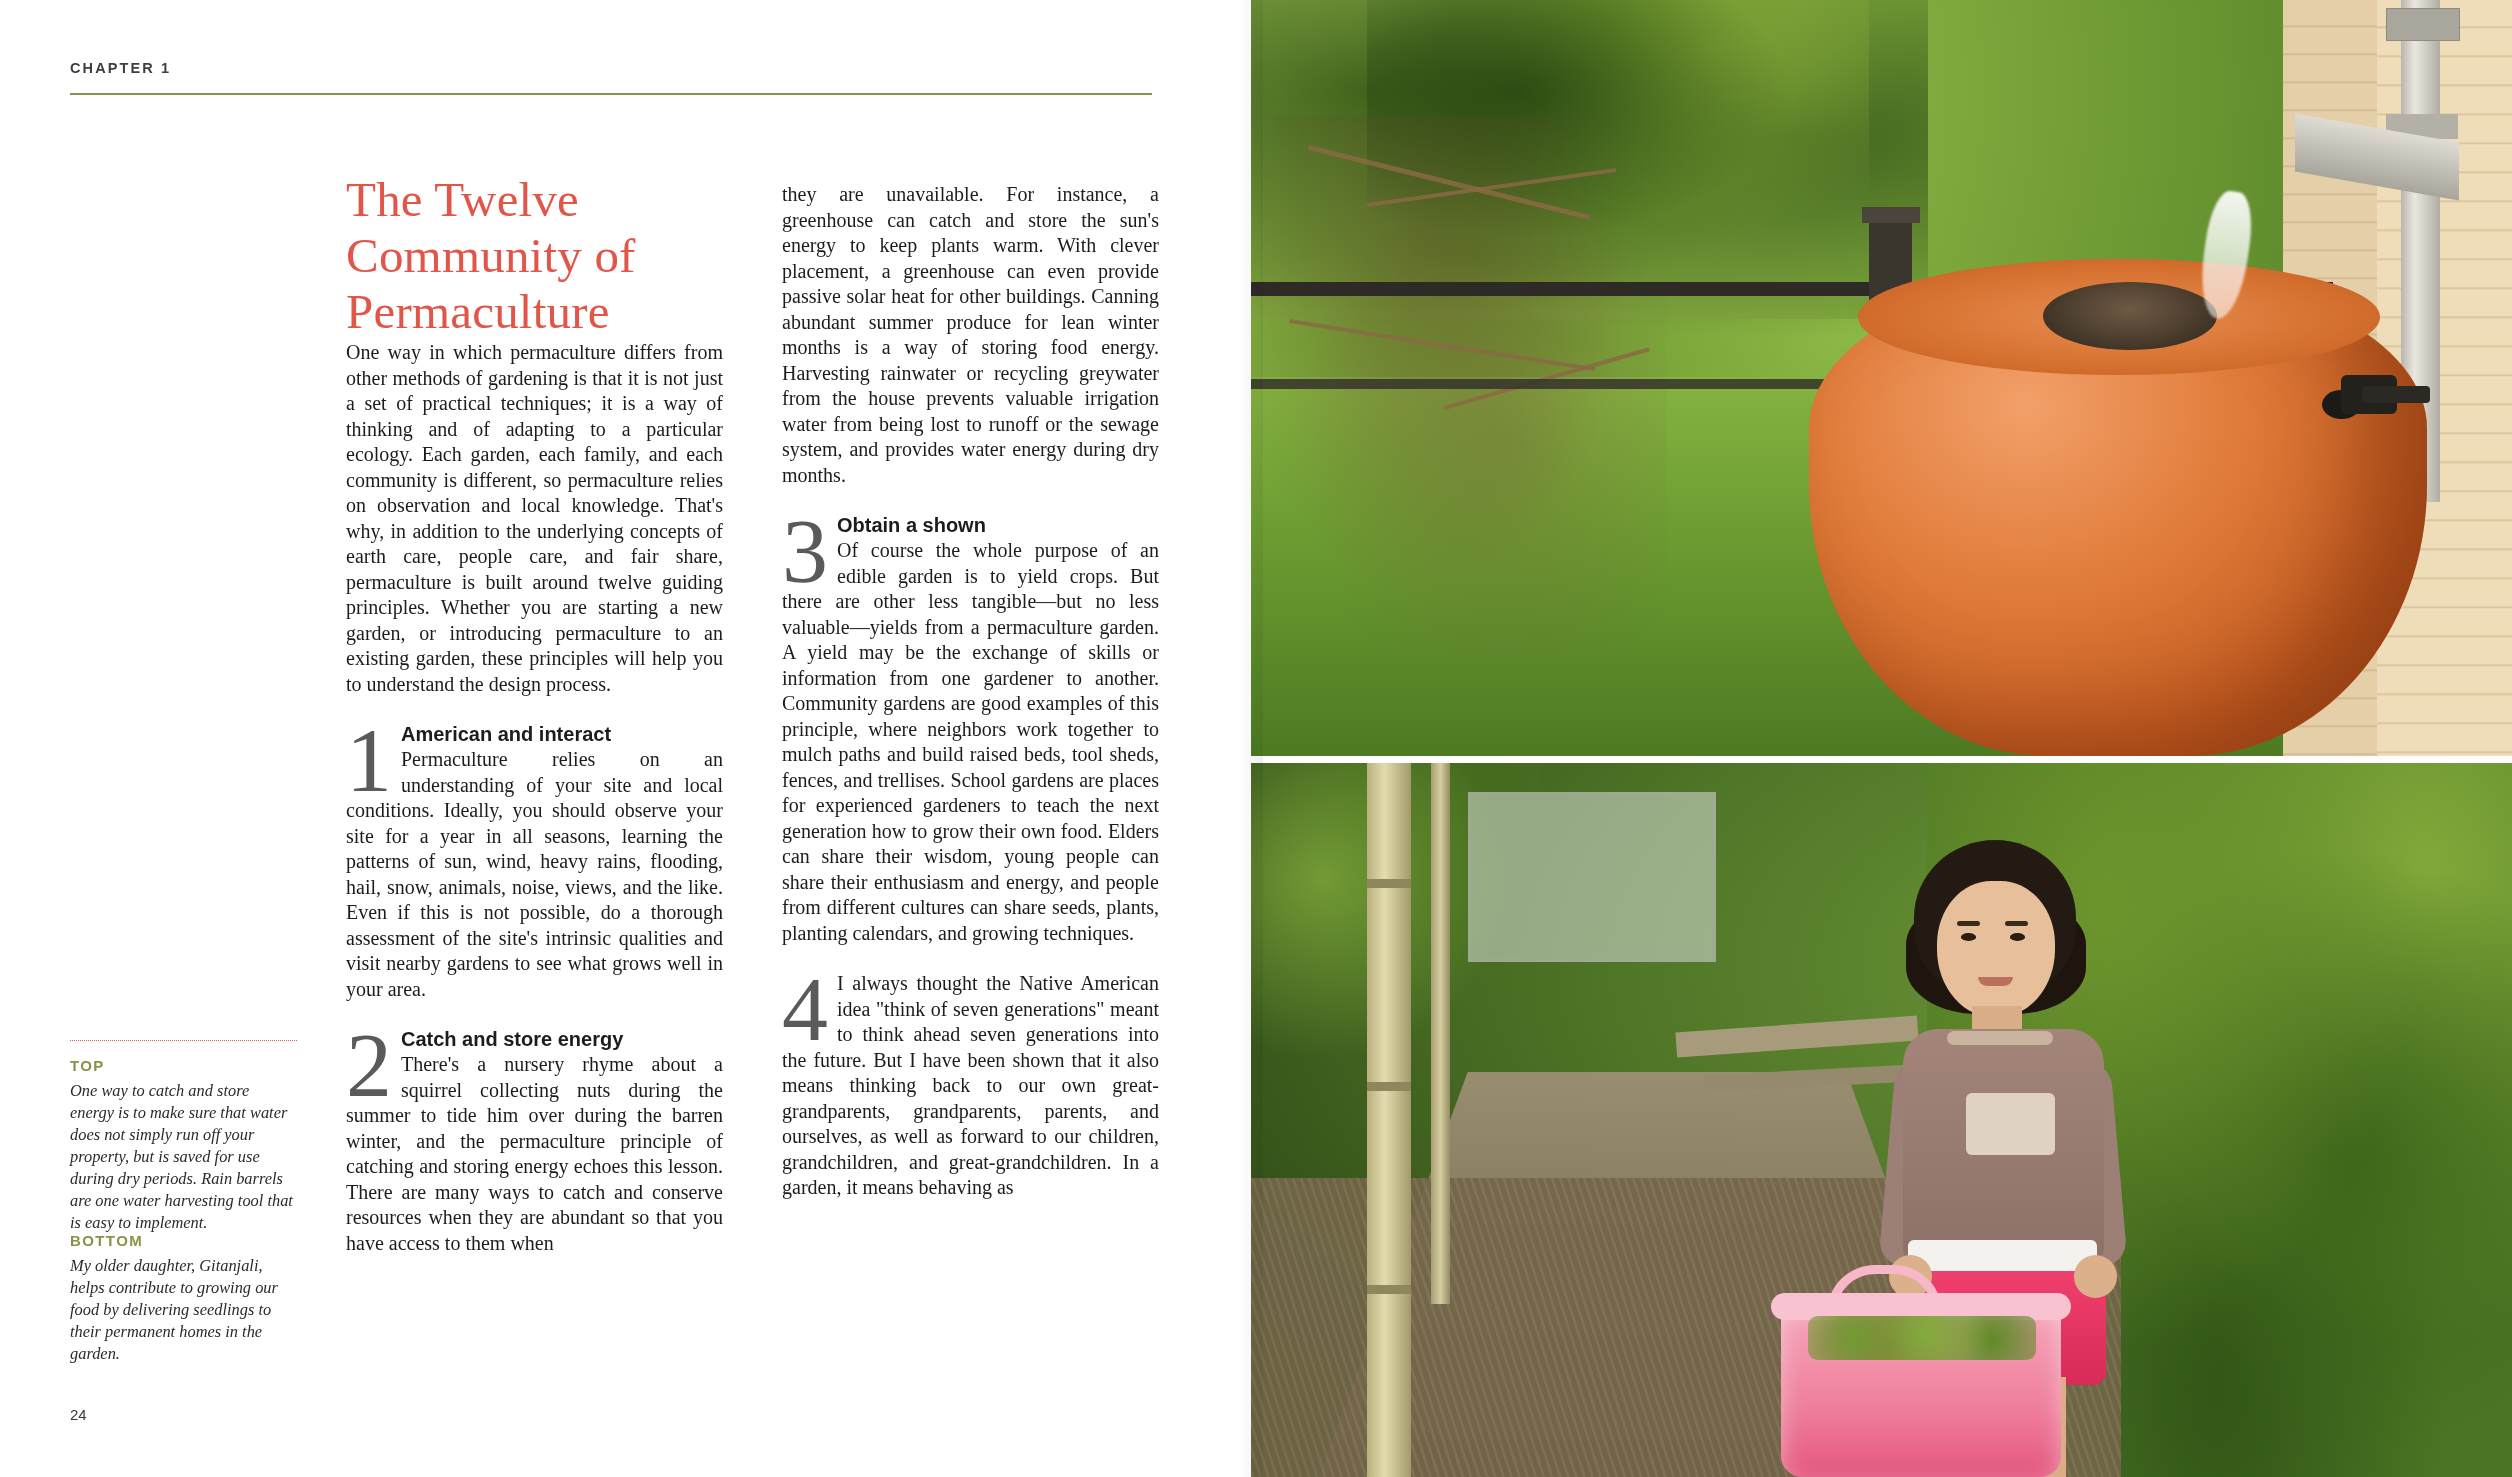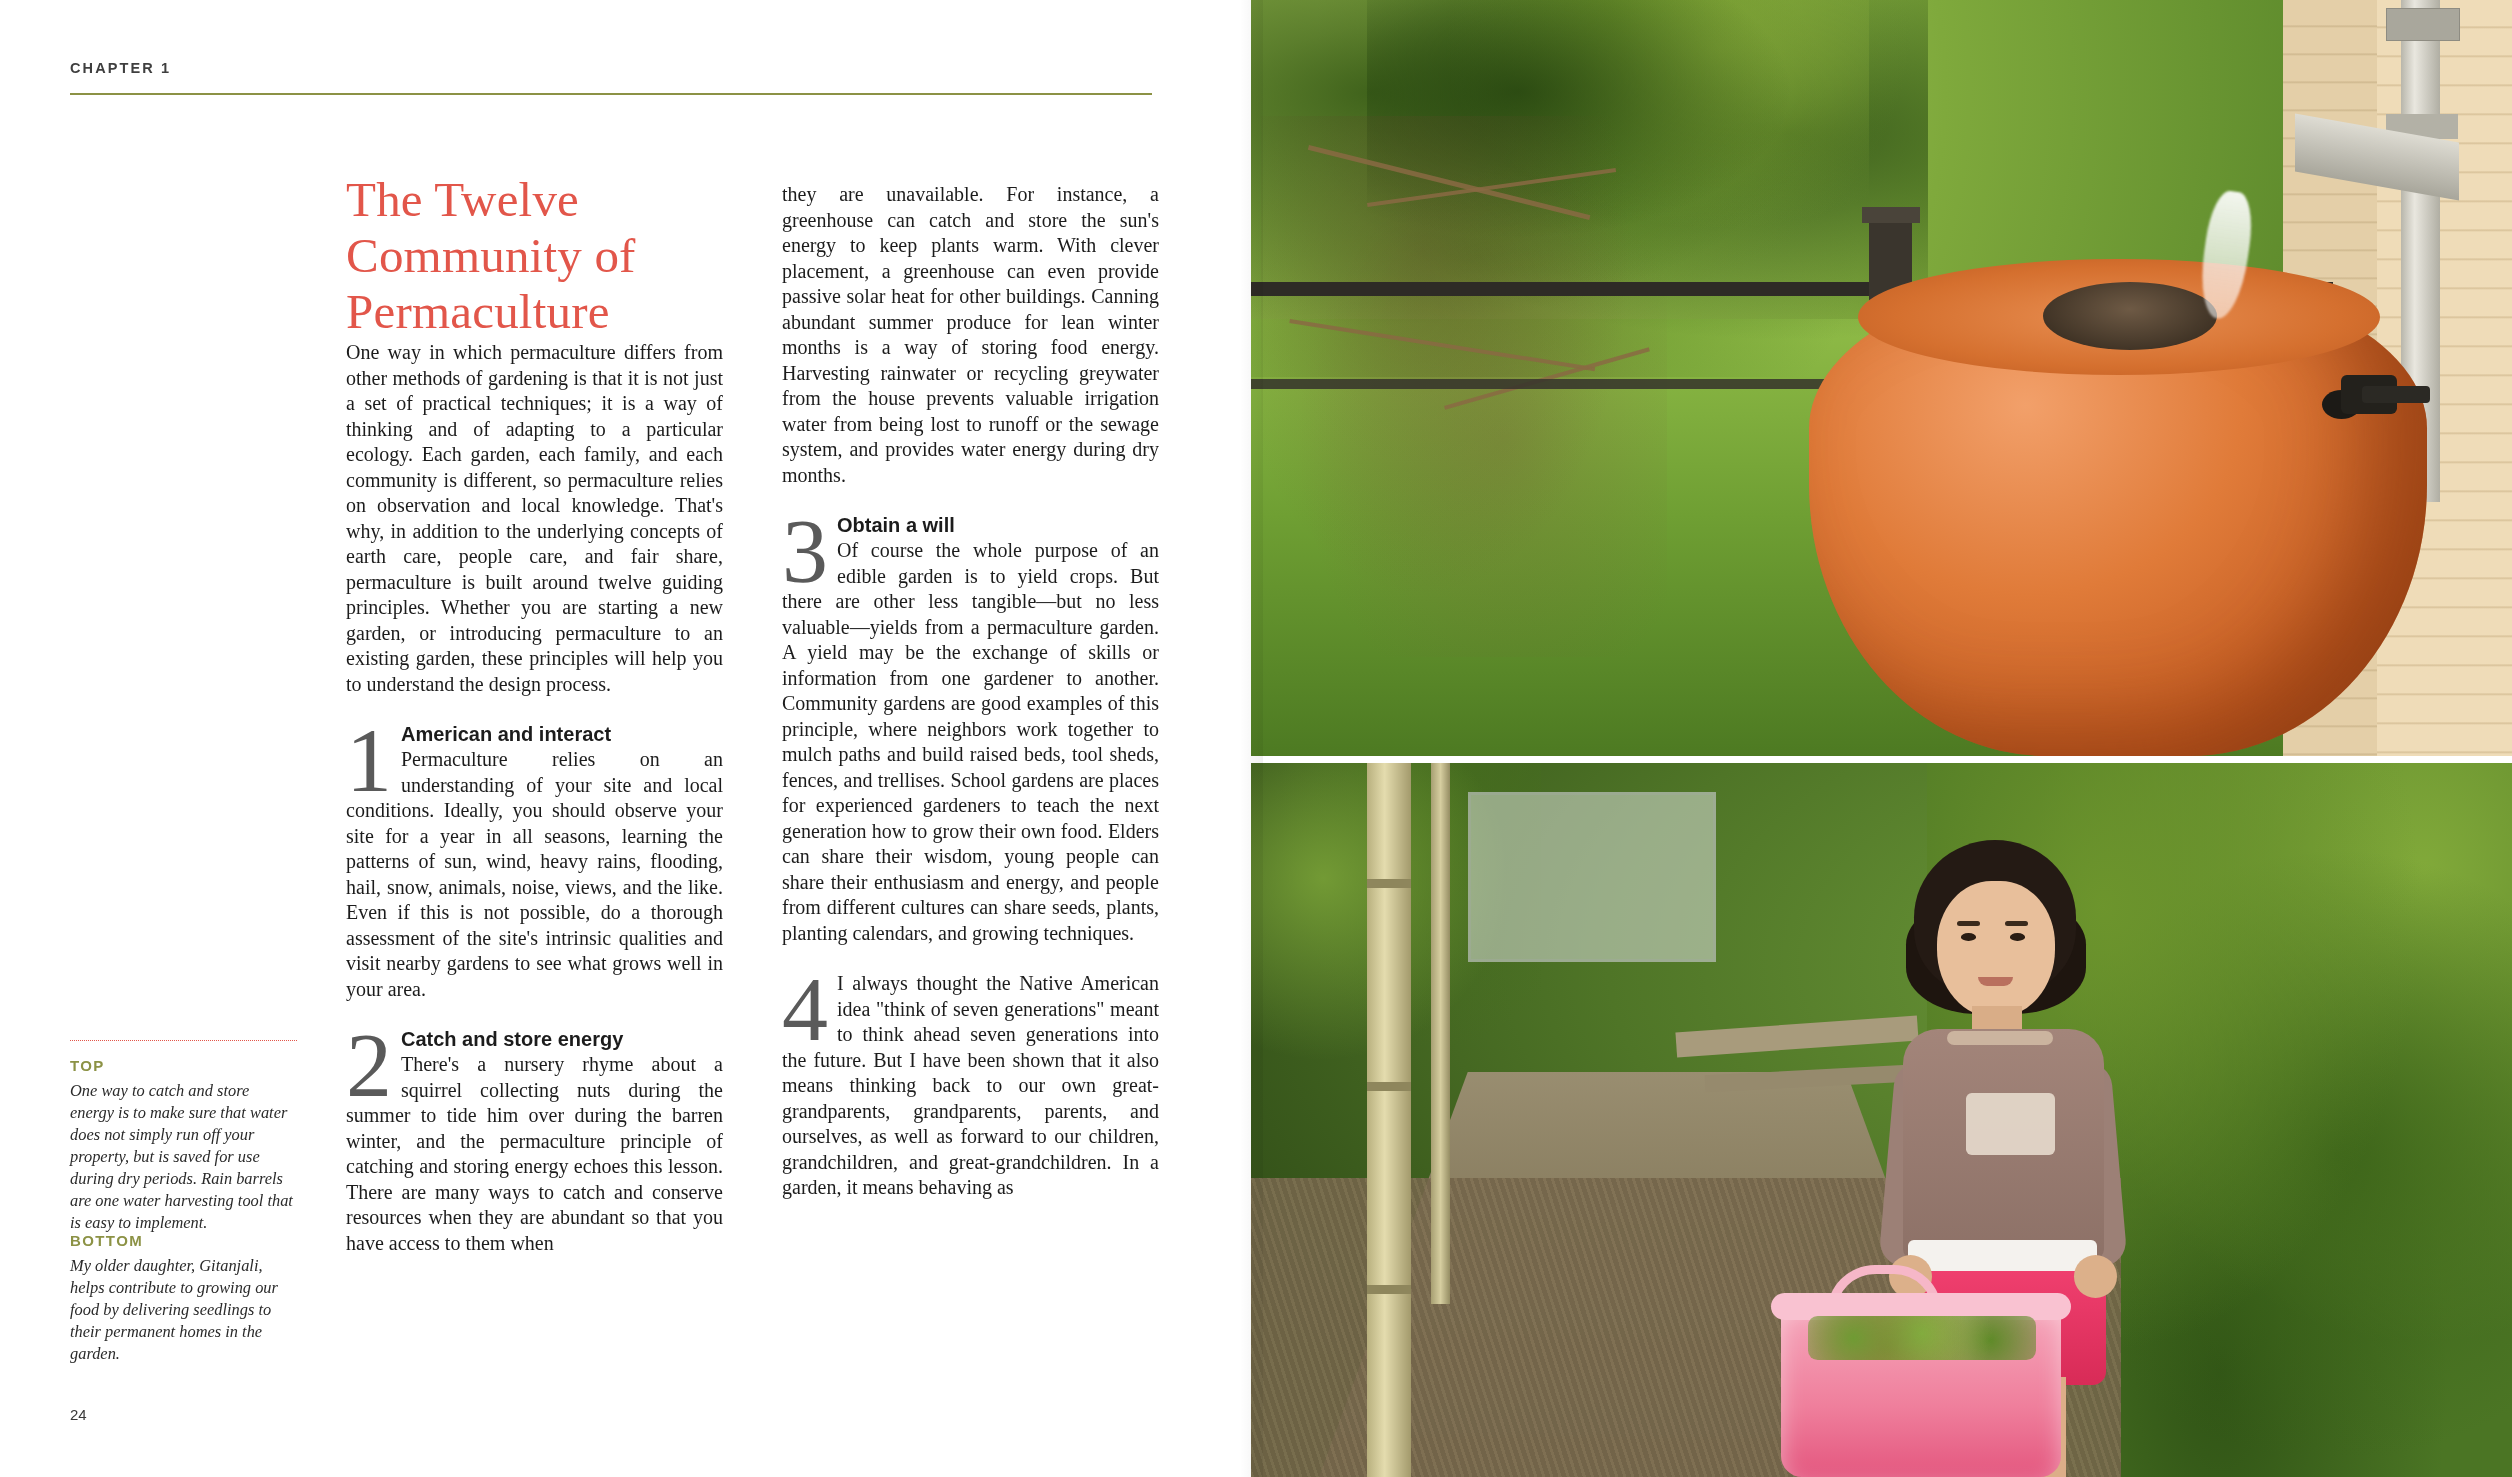--- a/index.html
+++ b/index.html
@@ -467,21 +467,21 @@
         <div class="heading">Catch and store energy</div>
         <div class="body">There's a nursery rhyme about a squirrel collecting nuts during the summer to tide him over during the barren winter, and the permaculture principle of catching and storing energy echoes this lesson. There are many ways to catch and conserve resources when they are abundant so that you have access to them when</div>
       </div>
     </div>
 
     <div class="col col-right">
       <p>they are unavailable. For instance, a greenhouse can catch and store the sun's energy to keep plants warm. With clever placement, a greenhouse can even provide passive solar heat for other buildings. Canning abundant summer produce for lean winter months is a way of storing food energy. Harvesting rainwater or recycling greywater from the house prevents valuable irrigation water from being lost to runoff or the sewage system, and provides water energy during dry months.</p>
 
       <div class="p-block">
         <div class="num-float">3</div>
-        <div class="heading">Obtain a will</div>
+        <div class="heading">Obtain a shown</div>
         <div class="body">Of course the whole purpose of an edible garden is to yield crops. But there are other less tangible—but no less valuable—yields from a permaculture garden. A yield may be the exchange of skills or information from one gardener to another. Community gardens are good examples of this principle, where neighbors work together to mulch paths and build raised beds, tool sheds, fences, and trellises. School gardens are places for experienced gardeners to teach the next generation how to grow their own food. Elders can share their wisdom, young people can share their enthusiasm and energy, and people from different cultures can share seeds, plants, planting calendars, and growing techniques.</div>
       </div>
 
       <div class="p-block">
         <div class="num-float">4</div>
         <div class="body">I always thought the Native American idea "think of seven generations" meant to think ahead seven generations into the future. But I have been shown that it also means thinking back to our own great-grandparents, grandparents, parents, and ourselves, as well as forward to our children, grandchildren, and great-grandchildren. In a garden, it means behaving as</div>
       </div>
     </div>
 
     <div class="caption-dots"></div>

